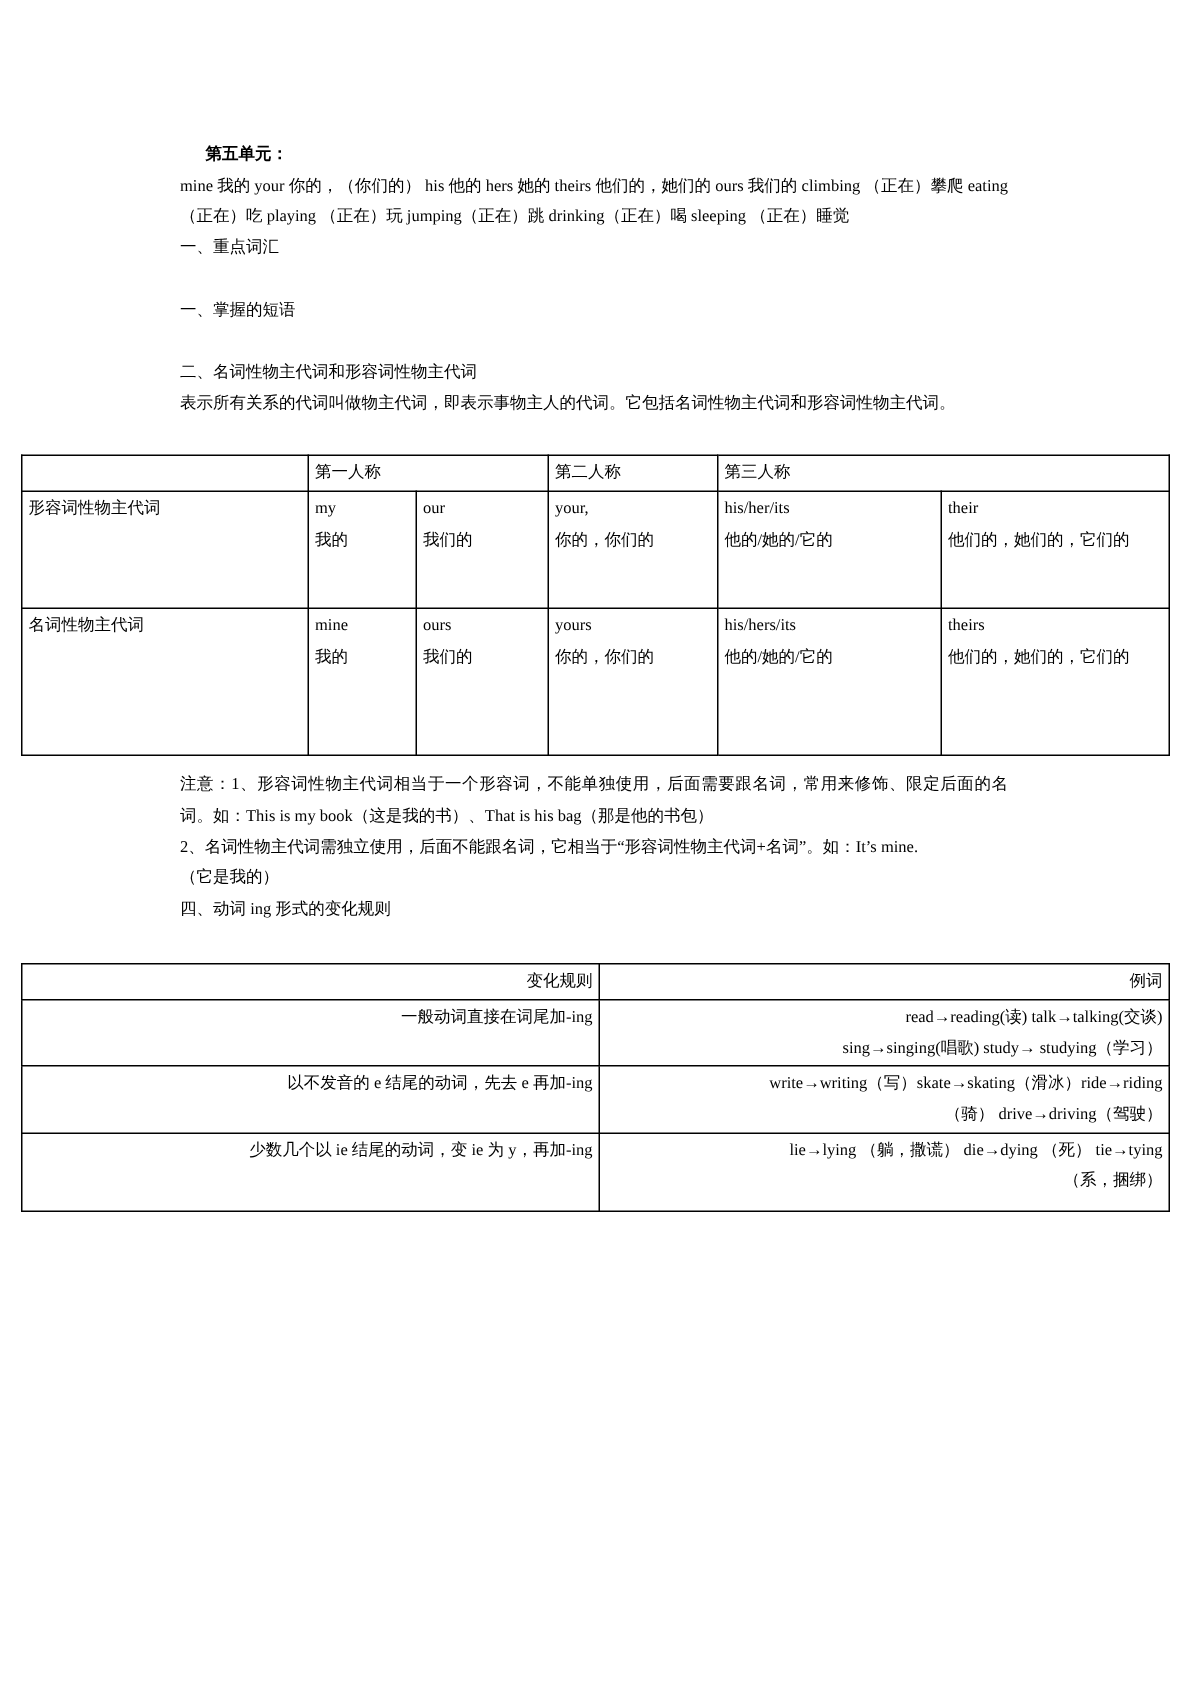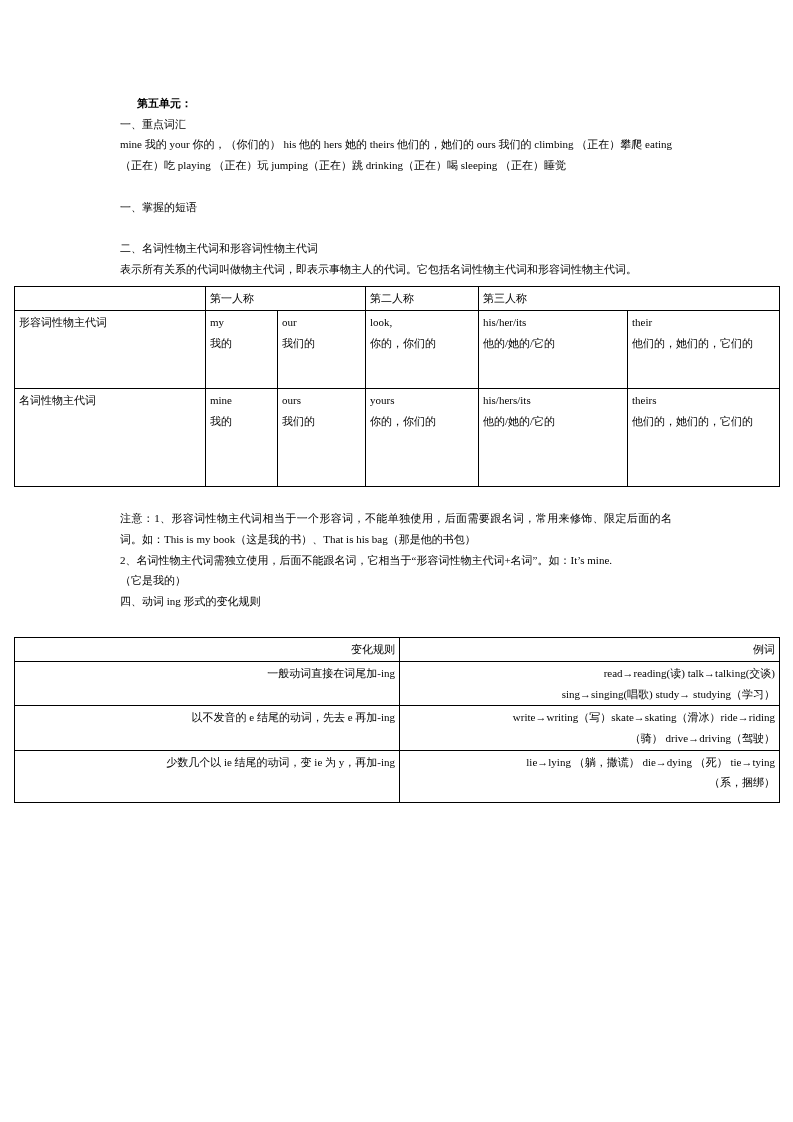--- a/index.html
+++ b/index.html
@@ -7,48 +7,48 @@
     width: 793px;
     min-height: 1122px;
     background: #ffffff;
     color: #000000;
     font-family: "Liberation Serif", "DejaVu Serif", serif;
   }
   .page { padding: 93px 14px 30px 14px; font-size: 11px; line-height: 20.7px; }
   .txt { margin: 0 107px 0 106px; text-align: justify; }
   .doc-title { margin: 0 107px 0 123px; font-weight: bold; }
   .gap-1 { margin-top: 20.7px; }
-  .note { margin-top: 21px; white-space: pre-line; }
+  .note { margin-top: 9px; white-space: pre-line; }
   .sec4 { }
   table { border-collapse: collapse; table-layout: fixed; width: 765px; }
   td {
     border: 1px solid #000;
     padding: 1px 4px;
     vertical-align: top;
     white-space: pre-line;
     line-height: 20.7px;
     overflow: hidden;
   }
-  .pronoun-table { margin-top: 7px; }
+  .pronoun-table { margin-top: 24px; }
   .pronoun-table tr.hdr { height: 24px; }
   .pronoun-table tr.r1 { height: 78px; }
   .pronoun-table tr.r2 { height: 98px; }
   .ing-table { margin-top: 25px; text-align: right; }
   .ing-table tr.hdr { height: 24px; }
   .ing-table tr.r4 { height: 52px; }
 </style>
 </head>
 <body>
 
 <div class="page">
 
   <p class="doc-title">第五单元：</p>
 
+  <p class="txt">mine 我的 your 你的，（你们的） his 他的 hers 她的 theirs 他们的，她们的 ours 我们的 climbing （正在）攀爬 eating（正在）吃 playing （正在）玩 jumping（正在）跳 drinking（正在）喝 sleeping （正在）睡觉</p>
   <p class="txt">一、重点词汇</p>
-  <p class="txt">mine 我的 your 你的，（你们的） his 他的 hers 她的 theirs 他们的，她们的 ours 我们的 climbing （正在）攀爬 eating（正在）吃 playing （正在）玩 jumping（正在）跳 drinking（正在）喝 sleeping （正在）睡觉</p>
 
   <p class="txt gap-1">一、掌握的短语</p>
 
   <p class="txt gap-1">二、名词性物主代词和形容词性物主代词</p>
   <p class="txt">表示所有关系的代词叫做物主代词，即表示事物主人的代词。它包括名词性物主代词和形容词性物主代词。</p>
 
   <table class="pronoun-table">
     <colgroup>
       <col style="width:191px">
       <col style="width:72px">
@@ -63,21 +63,21 @@
         <td colspan="2">第一人称</td>
         <td>第二人称</td>
         <td colspan="2">第三人称</td>
       </tr>
       <tr class="r1">
         <td>形容词性物主代词</td>
         <td>my
 我的</td>
         <td>our
 我们的</td>
-        <td>look,
+        <td>your,
 你的，你们的</td>
         <td>his/her/its
 他的/她的/它的</td>
         <td>their
 他们的，她们的，它们的</td>
       </tr>
       <tr class="r2">
         <td>名词性物主代词</td>
         <td>mine
 我的</td>

